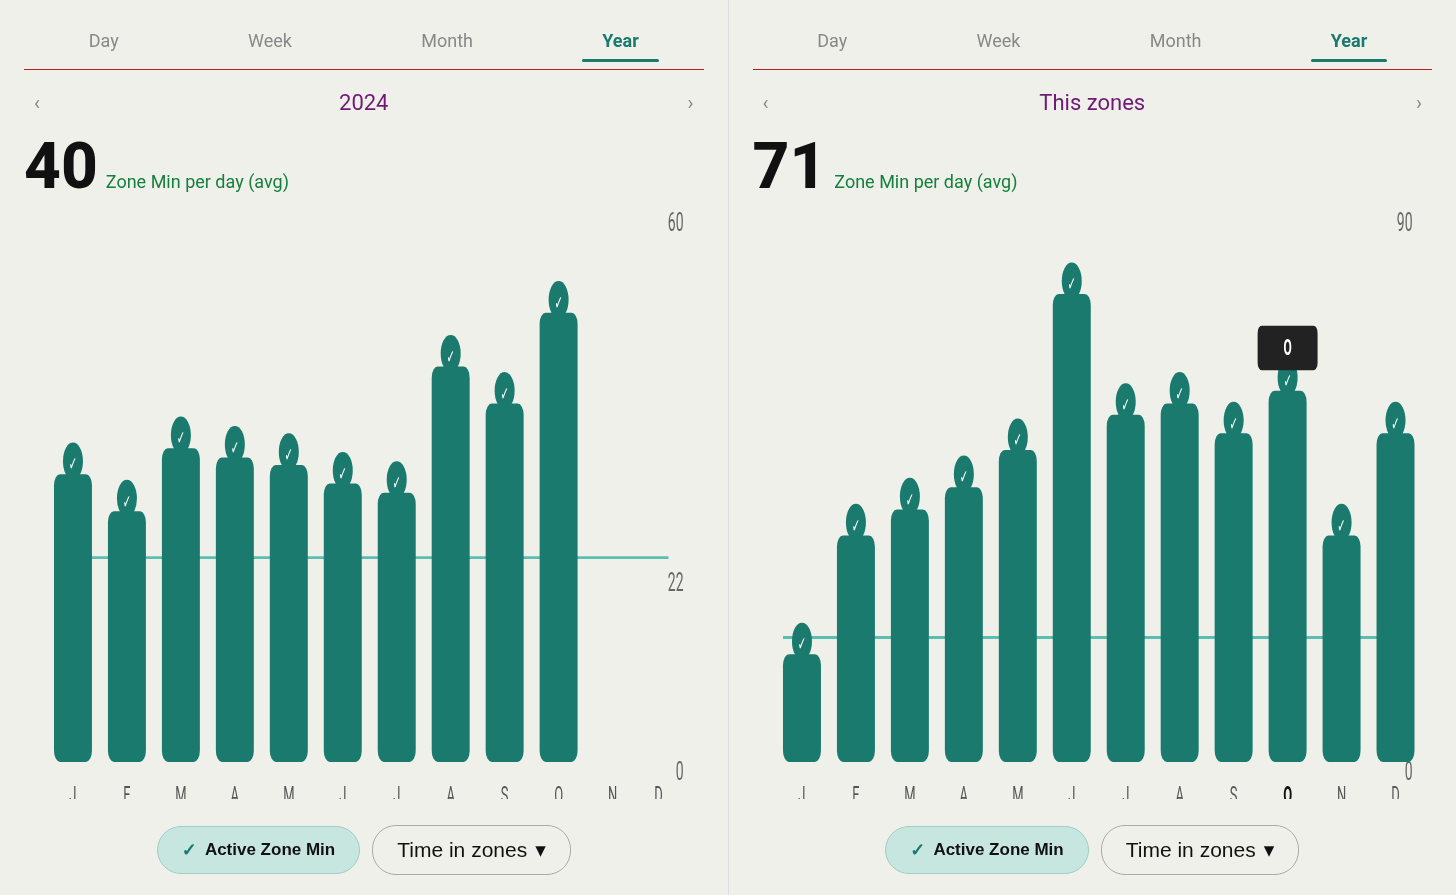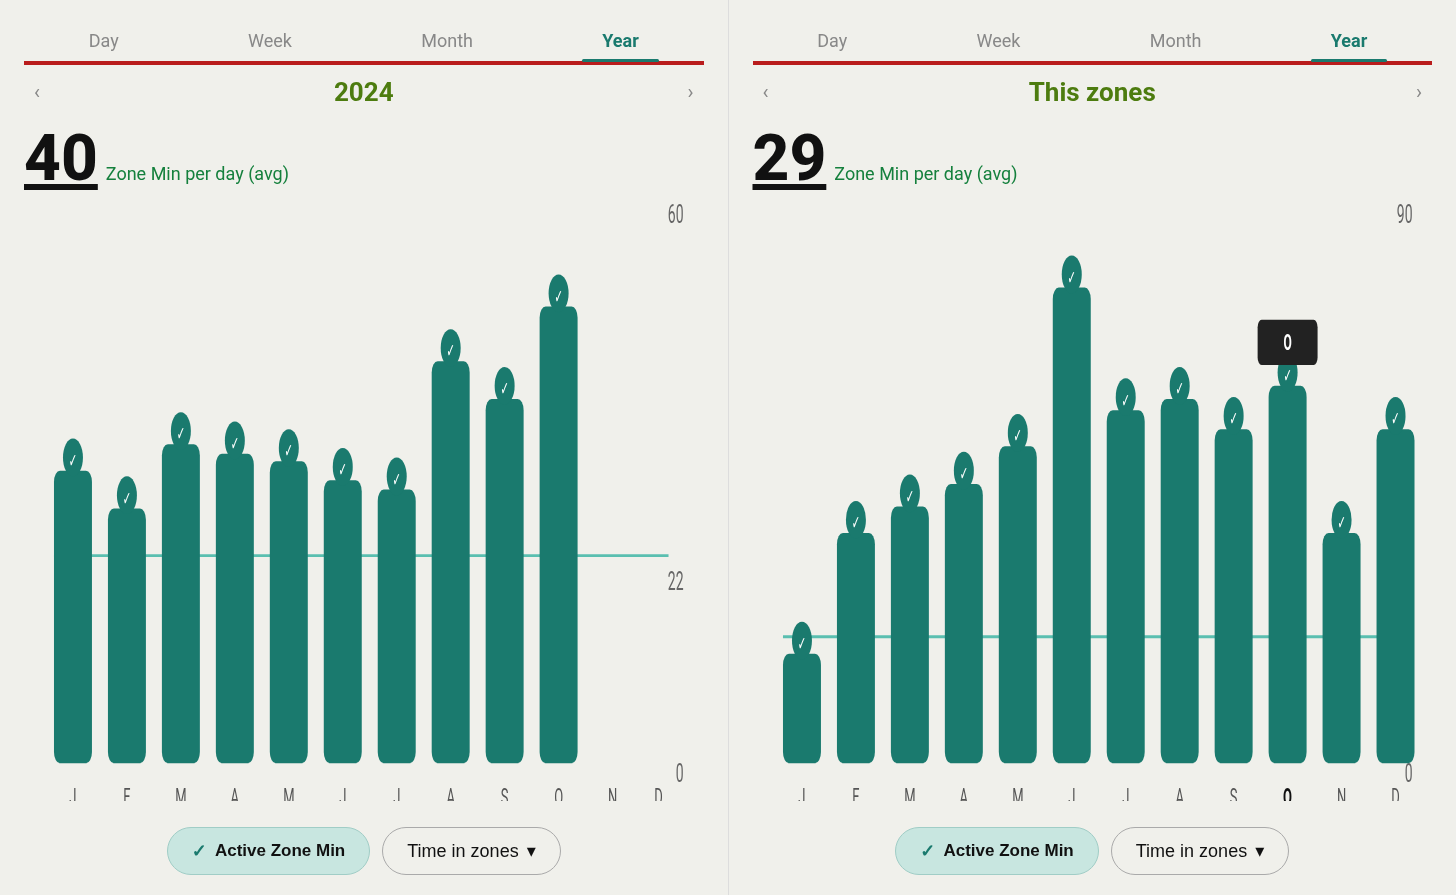--- a/index.html
+++ b/index.html
@@ -21,23 +21,23 @@
     }
 
     .panel + .panel {
       border-left: 1px solid #ddd;
     }
 
     
     .tabs {
       display: flex;
       justify-content: space-around;
-      margin-bottom: 12px;
-      border-bottom: 4px solid #b91c1c;
-      padding-bottom: 0;
+      margin-bottom: 20px;
+      border-bottom: 1px solid #b91c1c;
+      padding-bottom: 8px;
     }
 
     .tab {
       font-size: 18px;
       color: #888;
       padding: 10px 20px;
       cursor: pointer;
       position: relative;
       font-weight: 400;
     }
@@ -72,39 +72,38 @@
       font-size: 20px;
       color: #888;
       cursor: pointer;
       position: absolute;
     }
 
     .year-nav .nav-arrow.left { left: 10px; }
     .year-nav .nav-arrow.right { right: 10px; }
 
     .year-label {
-      font-size: 26px;
-      font-weight: 700;
-      color: #4d7c0f;
+      font-size: 22px;
+      font-weight: 400;
+      color: #701a75;
     }
 
     
     .stats-main {
       display: flex;
       align-items: baseline;
       gap: 8px;
       margin-bottom: 6px;
     }
 
     .stats-number {
       font-size: 64px;
       font-weight: 800;
       color: #111;
       line-height: 1;
-      text-decoration: underline;
     }
 
     .stats-unit {
       font-size: 18px;
       color: #15803d;
       font-weight: 400;
     }
 
     .stats-desc {
       font-size: 15px;
@@ -151,21 +150,21 @@
     .btn-active-zone .check {
       color: #1a7a6e;
       font-size: 18px;
     }
 
     .btn-time-zones {
       background: #f0f0eb;
       border: 1.5px solid #aaa;
       border-radius: 24px;
       padding: 12px 24px;
-      font-size: 18px;
+      font-size: 21px;
       font-weight: 400;
       color: #111;
       display: flex;
       align-items: center;
       gap: 8px;
       cursor: pointer;
     }
   </style>
 </head>
 <body>
@@ -275,21 +274,21 @@
     <div class="tab active">Year</div>
   </div>
 
   <div class="year-nav">
     <span class="nav-arrow left">‹</span>
     <span class="year-label">This zones</span>
     <span class="nav-arrow right">›</span>
   </div>
 
   <div class="stats-main">
-    <span class="stats-number">29</span>
+    <span class="stats-number">71</span>
     <span class="stats-unit">Zone Min per day (avg)</span>
   </div>
 
   <div class="chart-area">
     <svg class="chart-svg" viewBox="0 0 680 320" preserveAspectRatio="none">
 
       <text x="660" y="14" font-size="14" fill="#666" text-anchor="end">90</text>
       <text x="660" y="235" font-size="14" fill="#666" text-anchor="end">20</text>
       <text x="660" y="310" font-size="14" fill="#666" text-anchor="end">0</text>
 

